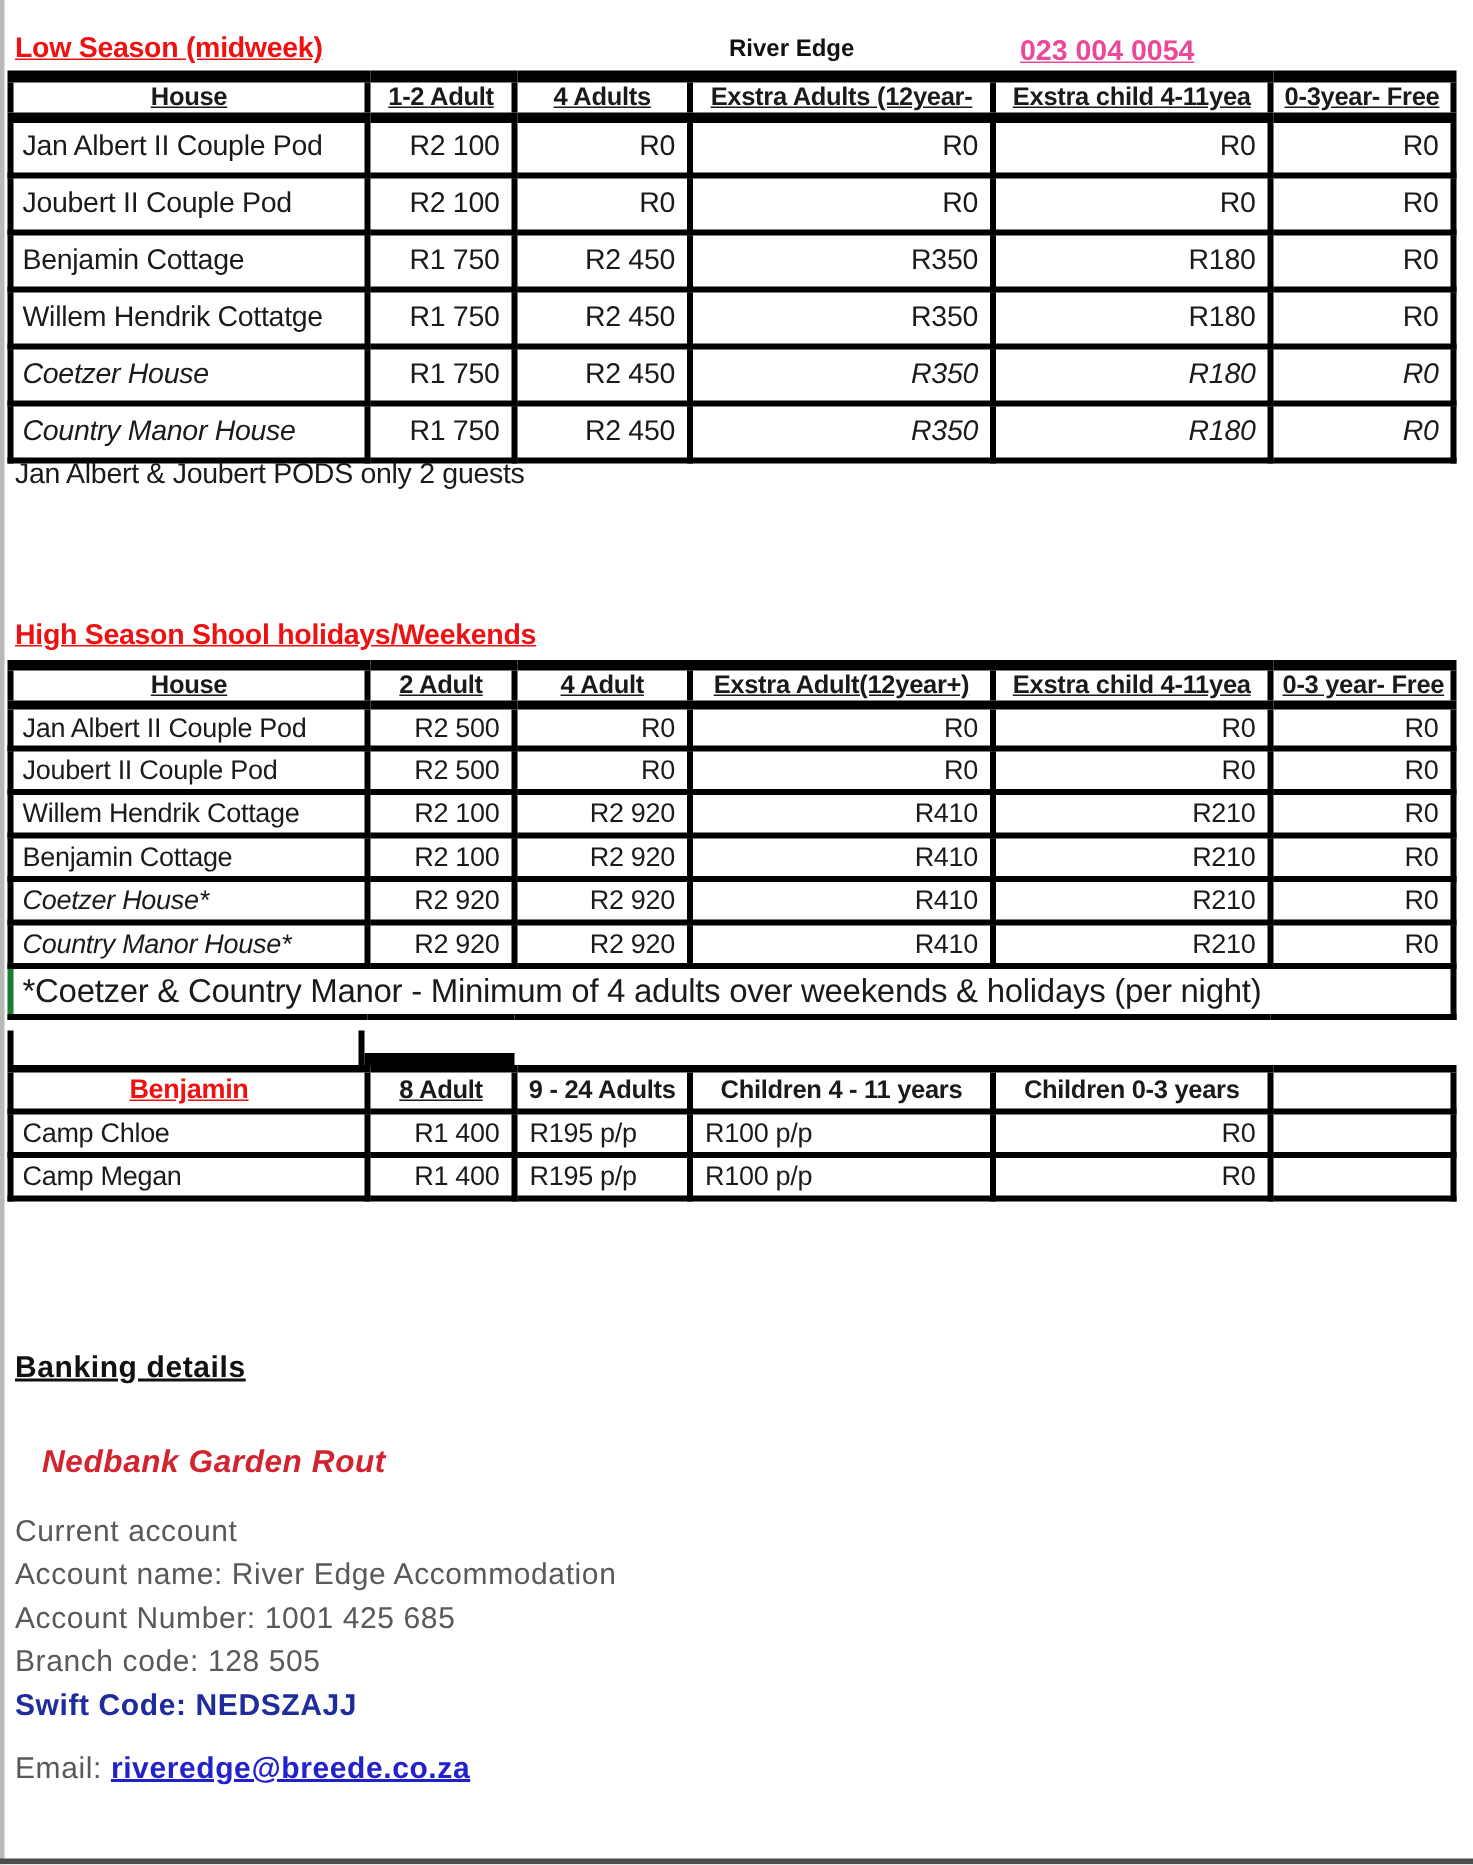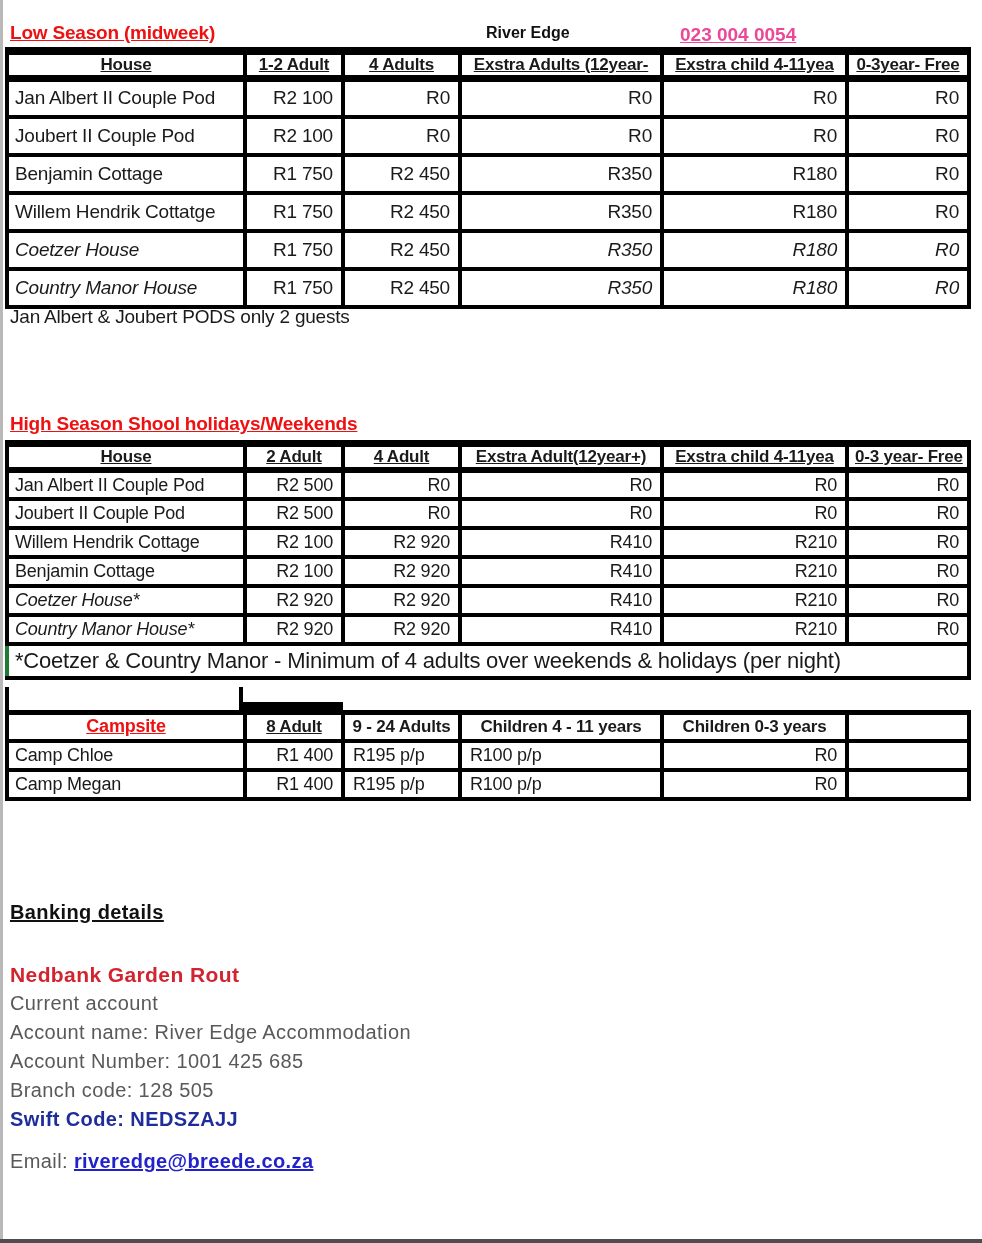--- a/index.html
+++ b/index.html
@@ -50,21 +50,21 @@
 
   
   .empty-box{position:absolute;left:5px;top:687px;width:230px;height:23px;
     border-left:4px solid #000;border-right:4px solid #000;}
   .thick-seg{position:absolute;left:243px;top:702px;width:100px;height:9px;background:#000;}
 
   
   .banking{position:absolute;left:10px;top:898px;font-size:20px;letter-spacing:0.4px;
     color:#595959;line-height:29px;}
   .bank-heading{font-weight:bold;color:#111;text-decoration:underline;margin:0 0 33px 0;font-size:20px;}
-  .bank-name{font-weight:bold;color:#d2232f;margin:0;font-size:21px;}
+  .bank-name{font-weight:bold;color:#d2232f;margin:18px;font-size:21px;font-style:italic;}
   .bank-line{margin:0;}
   .swift{font-weight:bold;color:#1f2d9c;margin:0;}
   .email-row{margin:13px 0 0 0;}
   .email-link{font-weight:bold;color:#2222cc;text-decoration:underline;cursor:pointer;}
 </style>
 </head>
 <body>
 
 <div class="page">
   <div class="edge-left"></div>
@@ -225,21 +225,21 @@
     <colgroup>
         <col class="c0">
         <col class="c1">
         <col class="c2">
         <col class="c3">
         <col class="c4">
         <col class="c5">
       </colgroup>
     <tbody>
         <tr class="hdr">
-      <th class="camp-title nound" style="text-decoration:underline;">Campsite</th>
+      <th class="camp-title nound" style="text-decoration:underline;">Benjamin</th>
       <th class="u8">8 Adult</th>
       <th class="nound">9 - 24 Adults</th>
       <th class="nound">Children 4 - 11 years</th>
       <th class="nound">Children 0-3 years</th>
       <th class="nound"></th>
     </tr>
     <tr>
       <td>Camp Chloe</td>
       <td class="val">R1 400</td>
       <td class="lft">R195 p/p</td>

